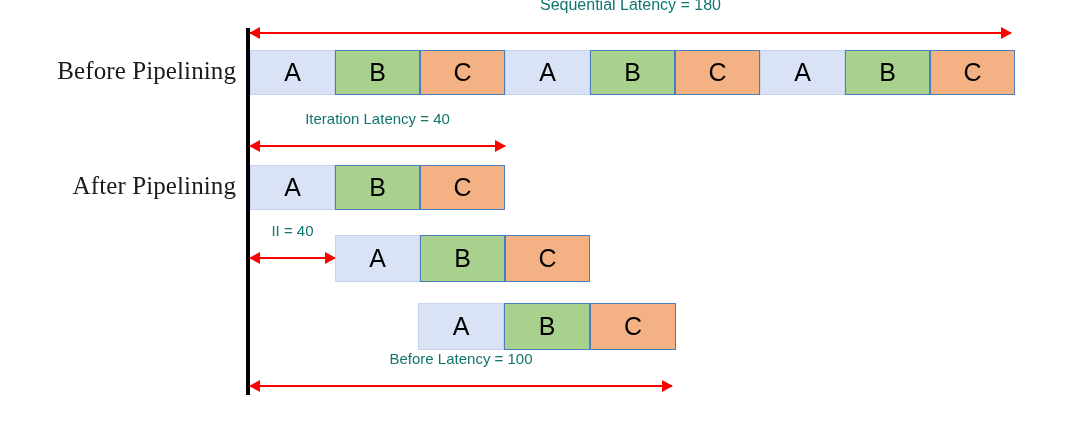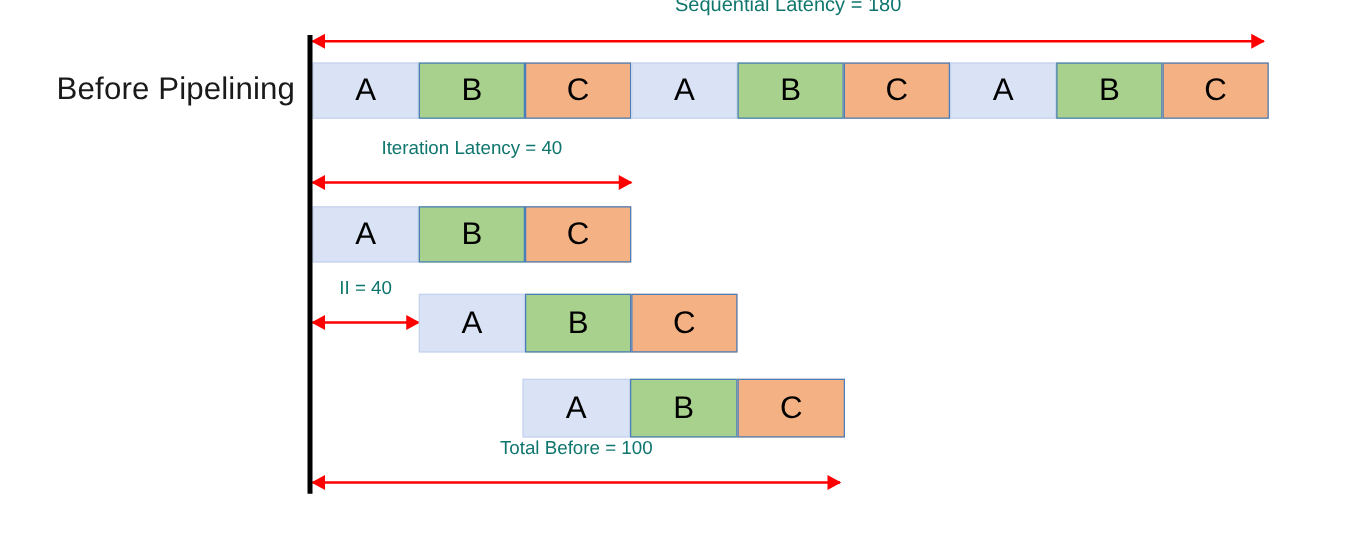--- a/index.html
+++ b/index.html
@@ -20,20 +20,21 @@
   }
 
   
   .row-label {
     position: absolute;
     font-size: 25px;
     color: #1a1a1a;
     white-space: nowrap;
     text-align: right;
     letter-spacing: .1px;
+    font-family: Liberation Serif, serif;
   }
 
   
   .axis {
     position: absolute;
     background: #000000;
   }
 
   
   .stage {
@@ -129,20 +130,21 @@
   <div class="stage b" style="left:845px;  top:50px; width:85px; height:45px;">B</div>
   <div class="stage c" style="left:930px;  top:50px; width:85px; height:45px;">C</div>
 
   <div class="measure" style="left:250px; top:145px; width:255px;">
     <div class="line"></div>
     <div class="head left"></div>
     <div class="head right"></div>
     <div class="caption">Iteration Latency = 40</div>
   </div>
 
+  <div class="row-label" style="left:0px; top:172px; width:236px;">After Pipelining</div>
 
   <div class="stage a" style="left:250px; top:165px; width:85px; height:45px;">A</div>
   <div class="stage b" style="left:335px; top:165px; width:85px; height:45px;">B</div>
   <div class="stage c" style="left:420px; top:165px; width:85px; height:45px;">C</div>
 
   <div class="measure" style="left:250px; top:257px; width:85px;">
     <div class="line"></div>
     <div class="head left"></div>
     <div class="head right"></div>
     <div class="caption">II = 40</div>
@@ -153,18 +155,18 @@
   <div class="stage c" style="left:505px; top:235px; width:85px; height:47px;">C</div>
 
   <div class="stage a" style="left:418px; top:303px; width:86px; height:47px;">A</div>
   <div class="stage b" style="left:504px; top:303px; width:86px; height:47px;">B</div>
   <div class="stage c" style="left:590px; top:303px; width:86px; height:47px;">C</div>
 
   <div class="measure" style="left:250px; top:385px; width:422px;">
     <div class="line"></div>
     <div class="head left"></div>
     <div class="head right"></div>
-    <div class="caption">Total Before = 100</div>
+    <div class="caption">Before Latency = 100</div>
   </div>
 
   <div class="axis" style="left:246px; top:28px; width:4px; height:367px;"></div>
 
 </div>
 
 </body></html>

